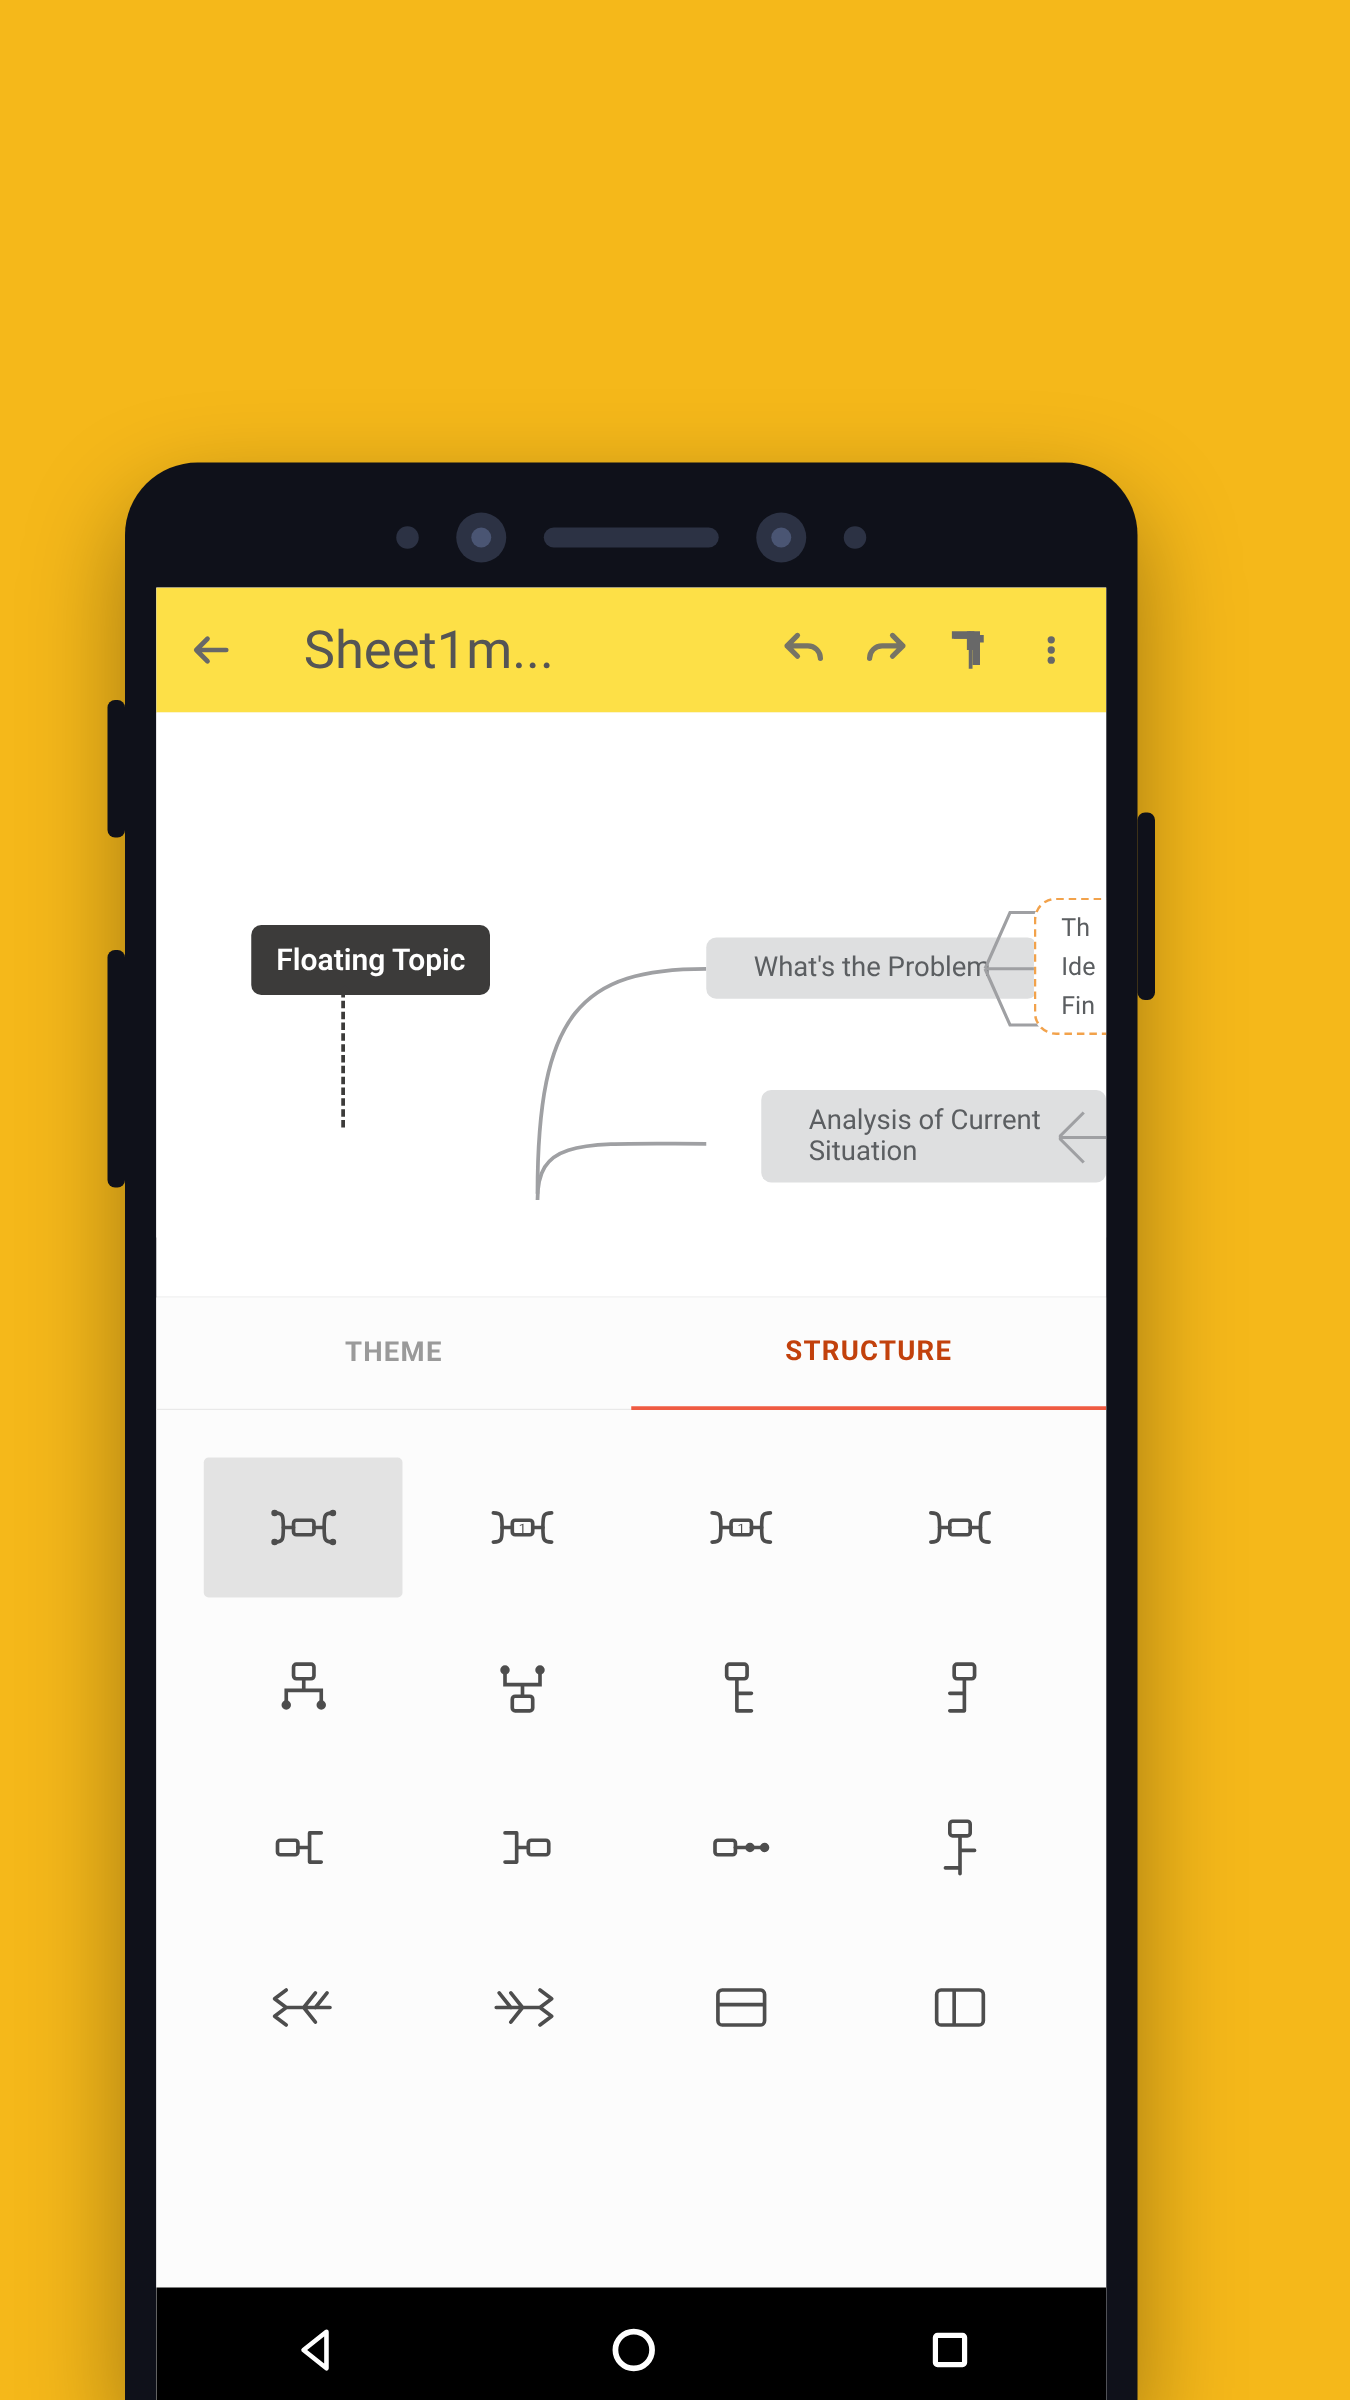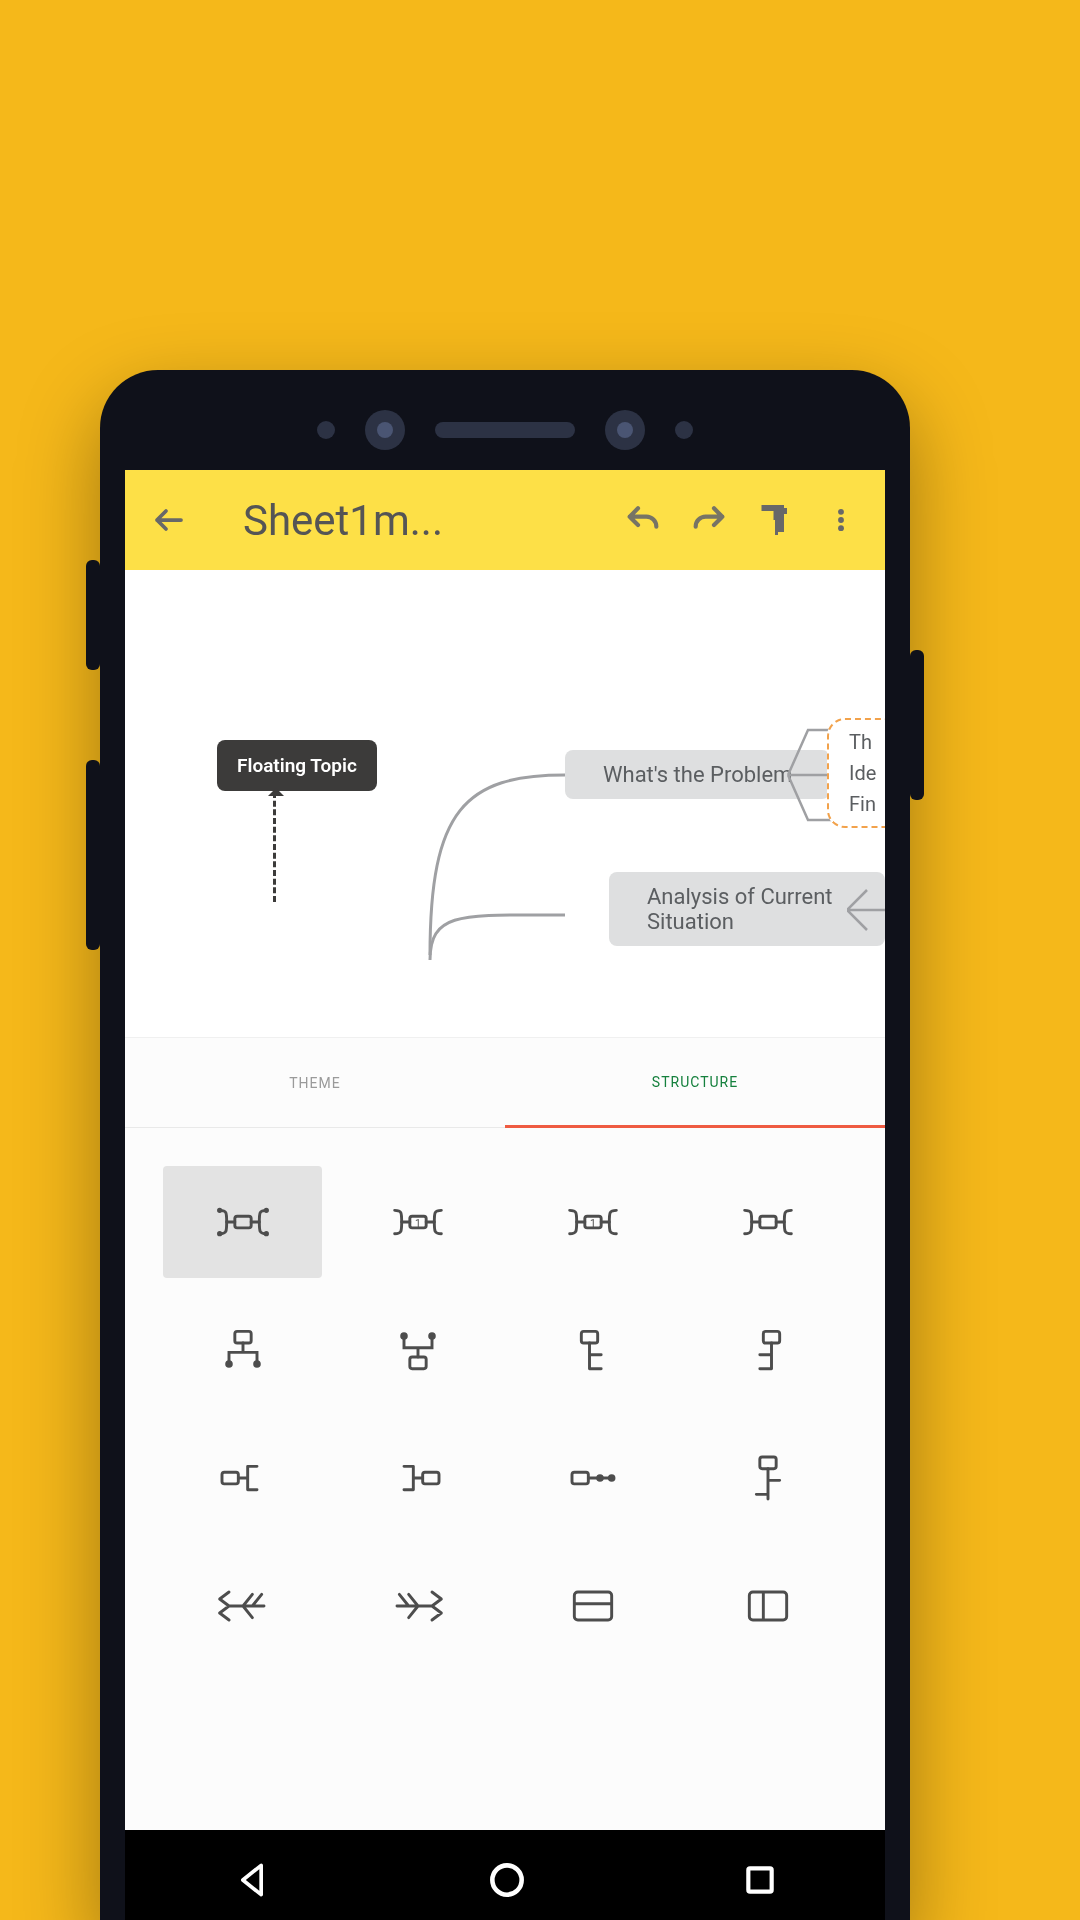--- a/index.html
+++ b/index.html
@@ -50,22 +50,22 @@
     gap:22px; color:#686868; box-shadow: 0 1px 0 rgba(0,0,0,.04);
   }
   .toolbar .title{ flex:0 0 auto; font-size:42px; font-weight:400; color:#555; margin-left:30px; }
   .toolbar .spacer{ flex:1; }
   .tb-icon{ width:44px; height:44px; display:flex; align-items:center; justify-content:center; cursor:pointer;}
 
   .canvas{
     position:relative; height:420px; background:#fff; overflow:hidden;
   }
   .floating-topic{
-    position:absolute; left:92px; top:170px;
-    background:#3c3b3a; color:#fff; font-size:19px; font-weight:600;
+    position:absolute; left:76px; top:170px;
+    background:#3c3b3a; color:#fff; font-size:24px; font-weight:600;
     padding:14px 20px; border-radius:8px;
   }
   .dash-up{
     position:absolute; left:148px; top:222px; width:0; height:110px;
     border-left:3px dashed #3c3b3a;
   }
   .dash-up::before{
     content:""; position:absolute; top:-12px; left:-8px;
     border:8px solid transparent; border-bottom-color:#3c3b3a;
   }
@@ -90,24 +90,24 @@
   }
 
   
   .sheet{
     position:absolute; left:0; right:0; top:568px; bottom:0;
     background:#fcfcfc;
     box-shadow: 0 -1px 0 rgba(0,0,0,.06);
   }
   .tabs{ display:flex; height:90px; }
   .tab{ flex:1; display:flex; align-items:center; justify-content:center;
-    font-size:14px; letter-spacing:1px; font-weight:400; color:#9a9a9a;
+    font-size:22px; letter-spacing:1px; font-weight:700; color:#9a9a9a;
     border-bottom:1px solid #e9e9e9; cursor:pointer;
   }
-  .tab.active{ color:#15803d; border-bottom:3px solid #ef5b42; }
+  .tab.active{ color:#c2410c; border-bottom:3px solid #ef5b42; }
   .grid{
     display:grid; grid-template-columns:repeat(4,1fr);
     padding:30px 30px 10px 30px;
   }
   .cell{
     height:128px; display:flex; align-items:center; justify-content:center;
     cursor:pointer;
   }
   .cell.selected{ background:#e3e3e3; border-radius:4px; margin:8px; height:112px;}
   .cell svg{ width:56px; height:56px; }

